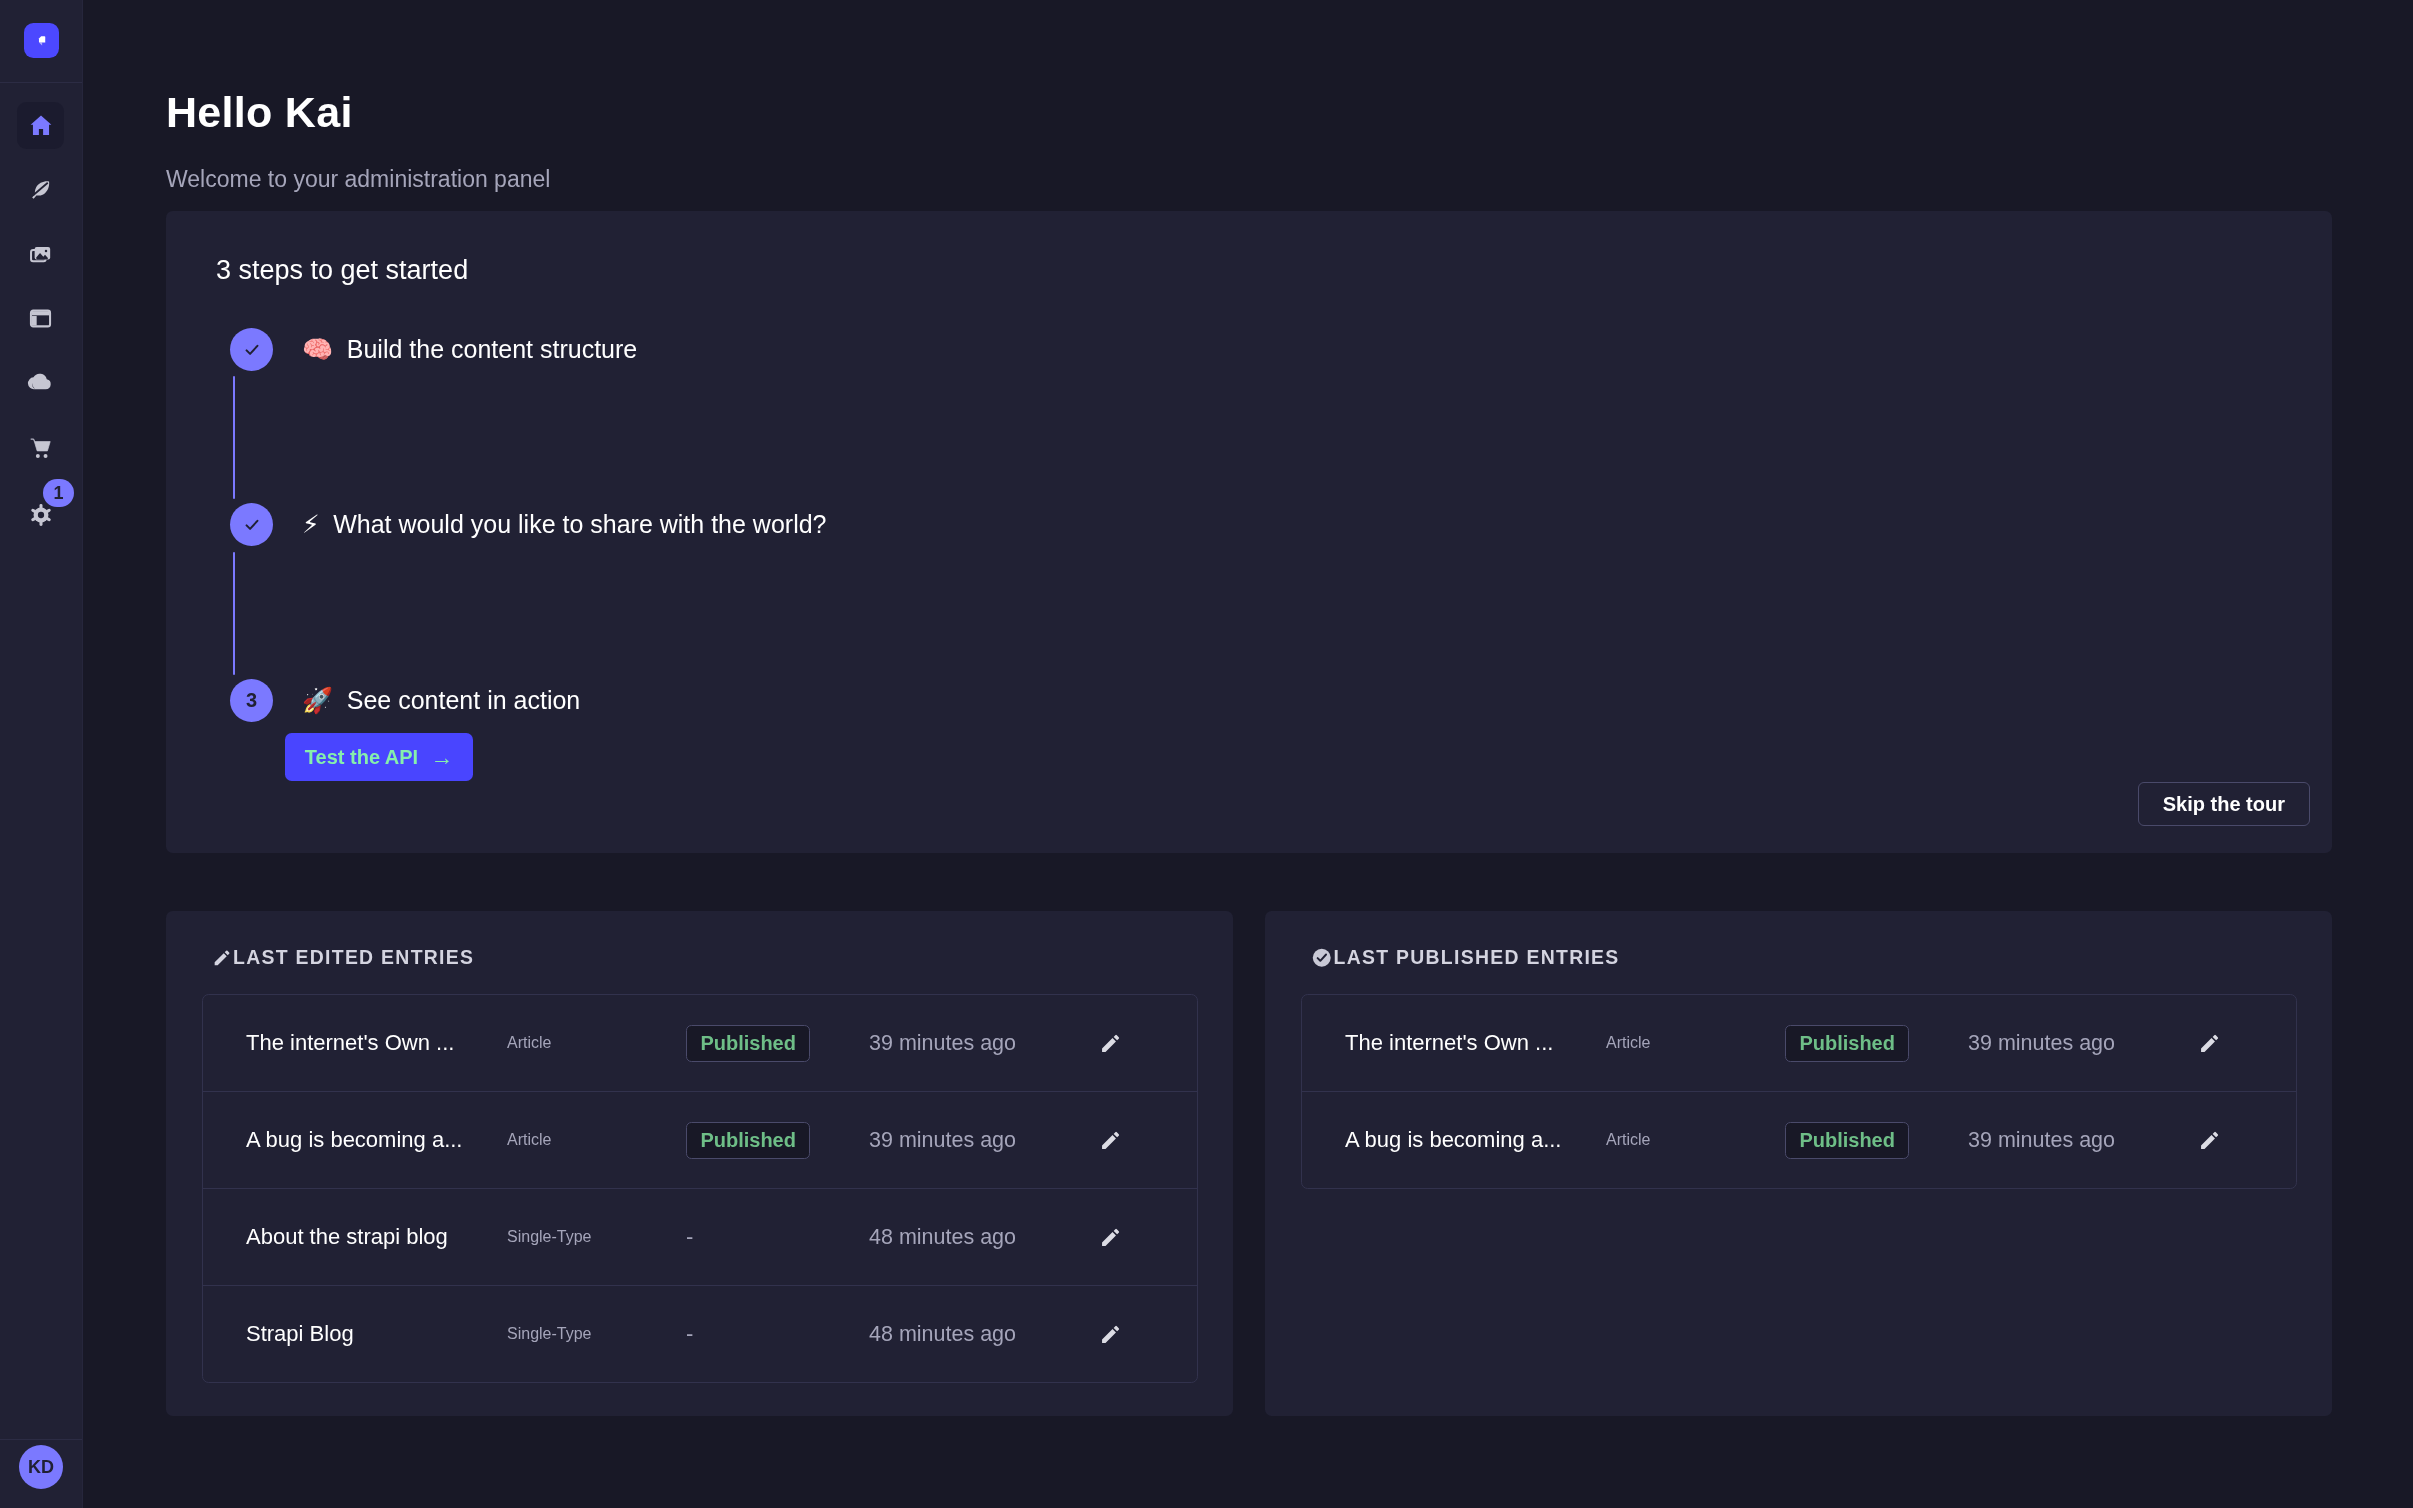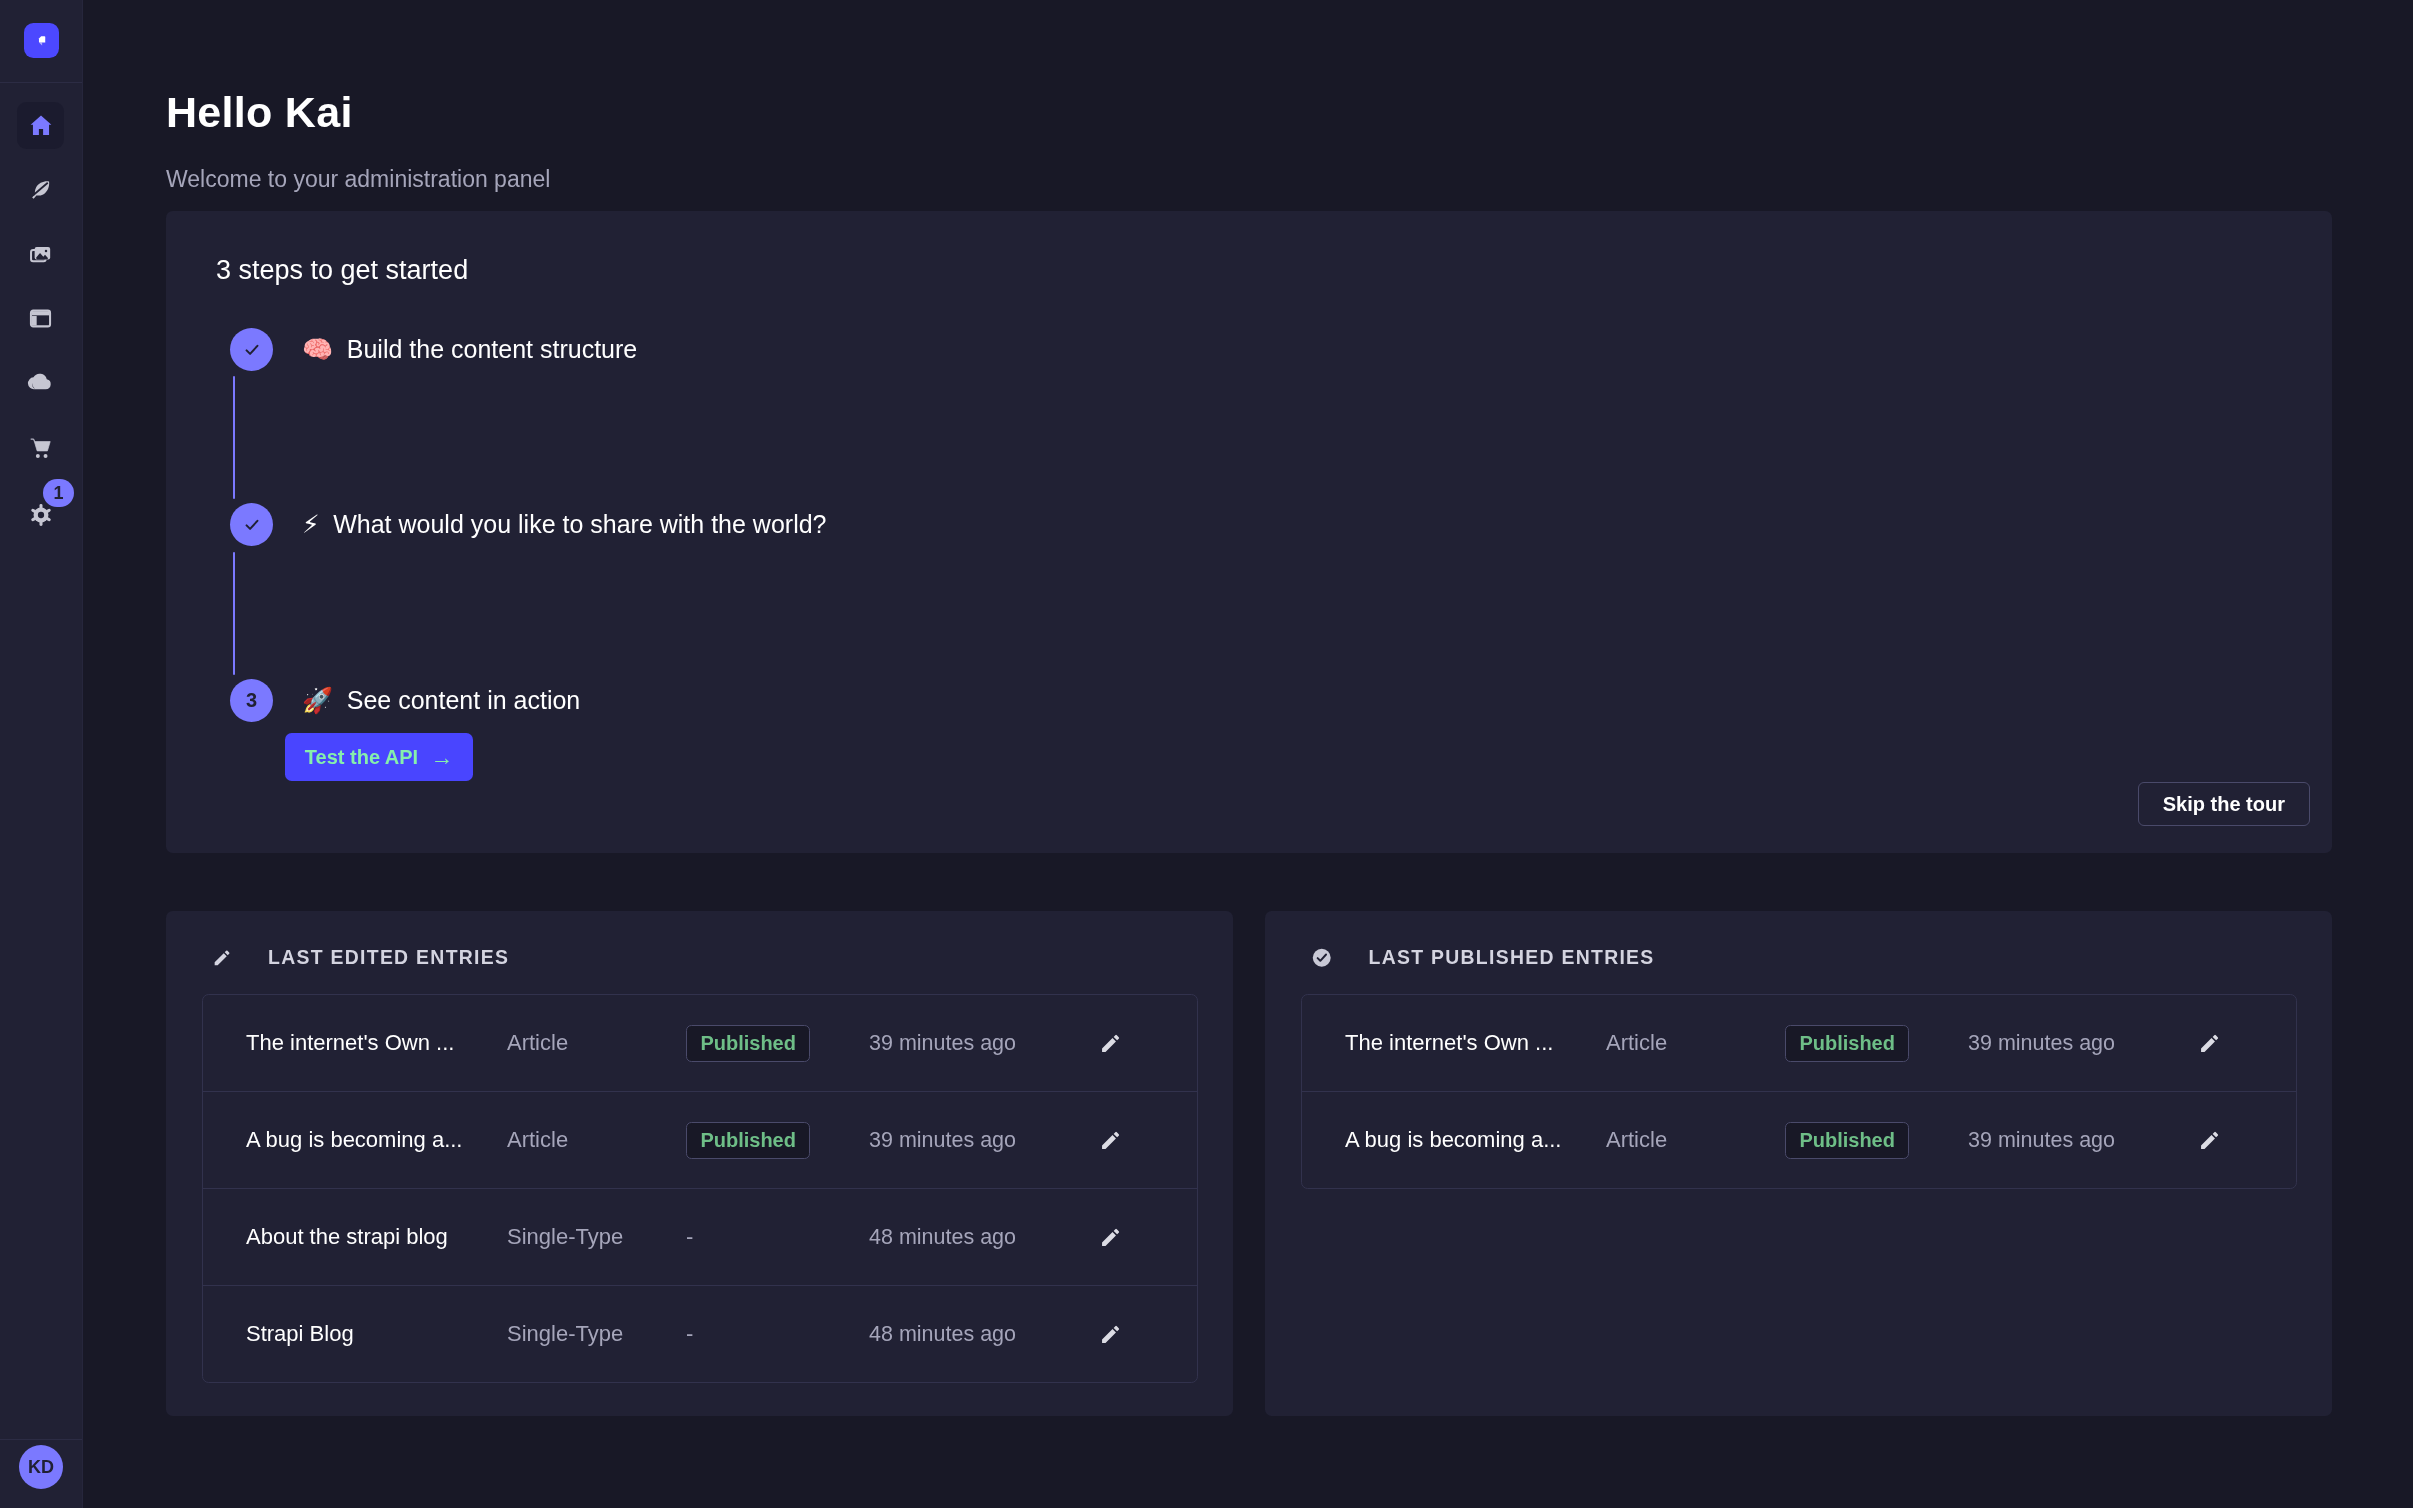--- a/index.html
+++ b/index.html
@@ -41,28 +41,28 @@
            font-family:inherit;display:flex;align-items:center;justify-content:center;gap:12px;cursor:pointer;}
   .api-arrow{font-size:23px;font-weight:normal;}
   .skip-btn{position:absolute;right:22px;bottom:27px;height:44px;padding:0 24px;background:transparent;
             border:0.7px solid #4a4a6a;border-radius:6px;color:#fff;font-size:20px;font-weight:600;
             font-family:inherit;cursor:pointer;}
 
   
   .entry-card{position:absolute;top:911px;width:1067px;height:505px;background:#212134;border-radius:6.7px;}
   .entry-card.left{left:166px;}
   .entry-card.right{left:1265px;}
-  .card-header{position:absolute;left:46px;top:35px;display:flex;align-items:center;gap:36px;}
+  .card-header{position:absolute;left:46px;top:35px;display:flex;align-items:center;gap:1px;}
   .card-header .label{font-size:19.4px;font-weight:600;letter-spacing:1.3px;color:#d4d4e0;}
   .panel{position:absolute;left:36px;top:83px;width:994px;border:0.7px solid #32324d;border-radius:6.7px;}
   .row{height:96px;display:grid;grid-template-columns:261px 179px 183px 1fr 87px;
        align-items:center;padding:0 43px;}
   .row + .row{border-top:0.7px solid #32324d;}
   .cell-title{font-size:22px;color:#fff;white-space:nowrap;overflow:hidden;}
-  .cell-type{font-size:22px;color:#a5a5ba;}
+  .cell-type{font-size:16px;color:#a5a5ba;}
   .cell-time{font-size:21.5px;color:#a5a5ba;}
   .badge{display:inline-block;padding:6px 13.4px;border:0.7px solid #4a4a6a;border-radius:5.4px;
          background:#181826;color:#6ebe87;font-size:20px;font-weight:bold;}
   .dash{font-size:22px;color:#a5a5ba;}
   .edit-btn{background:none;border:none;cursor:pointer;display:flex;justify-content:center;padding:0;}
 </style>
 </head>
 <body>
 
 <nav class="sidebar">

